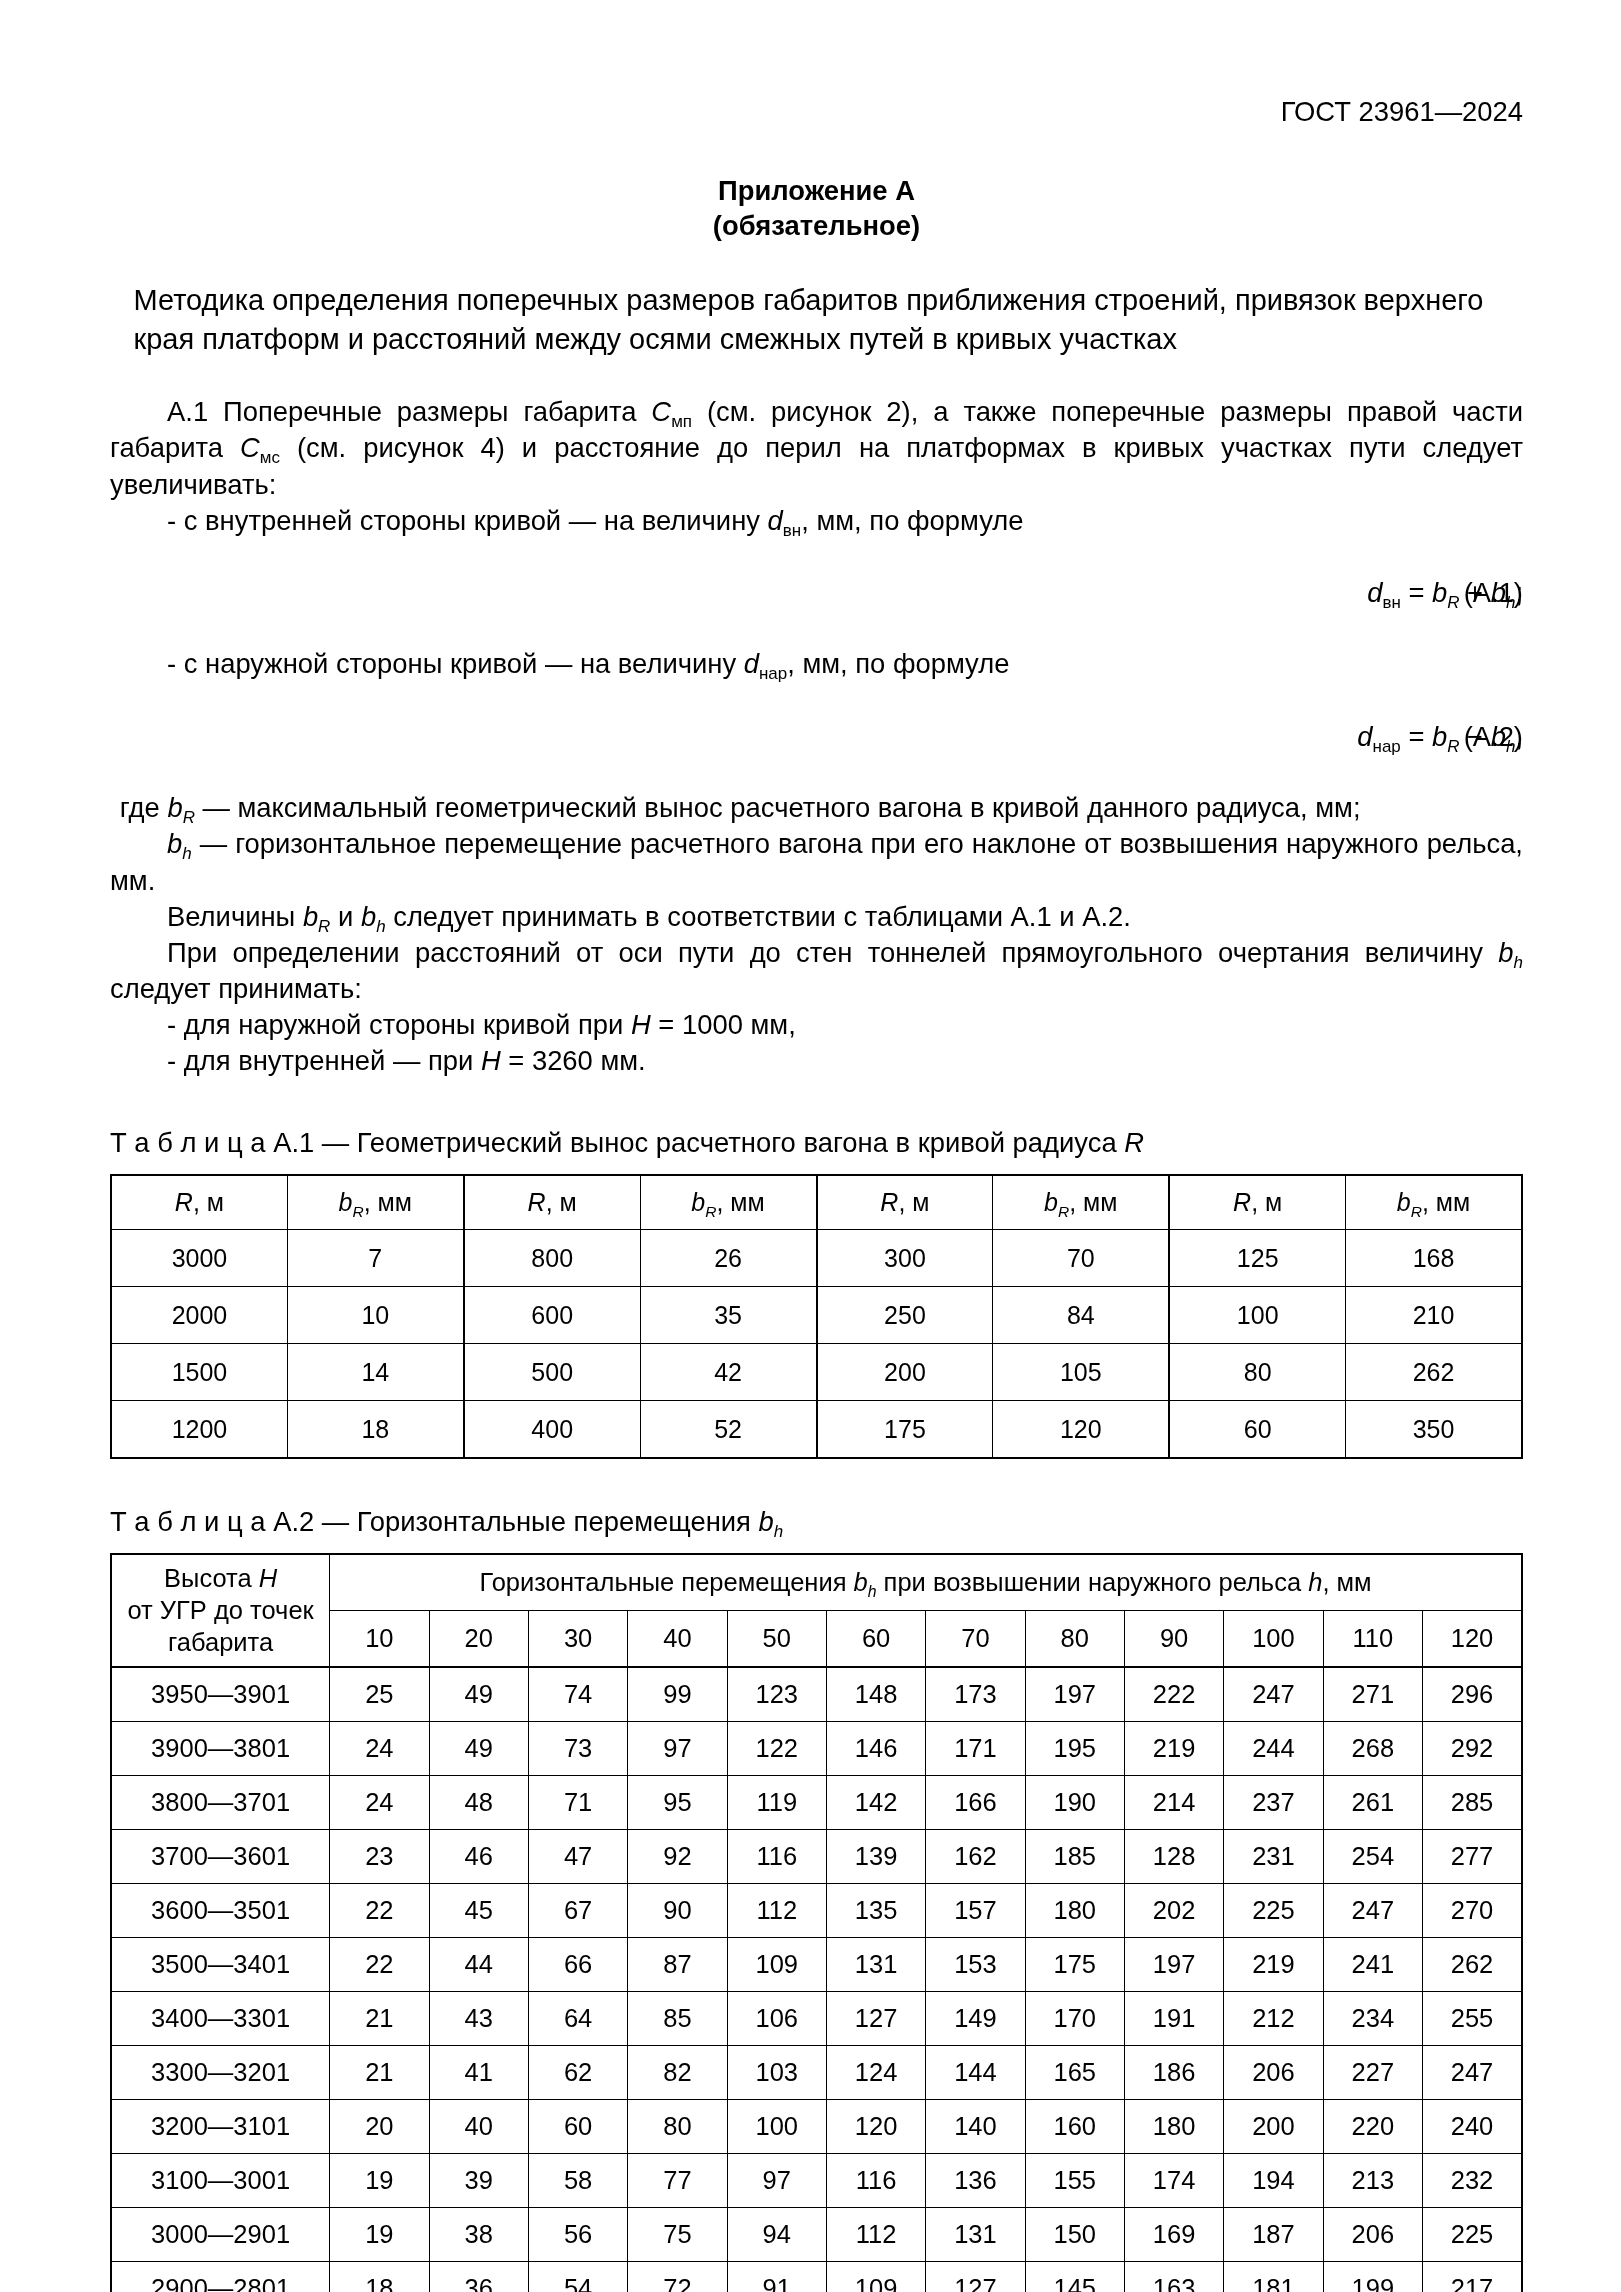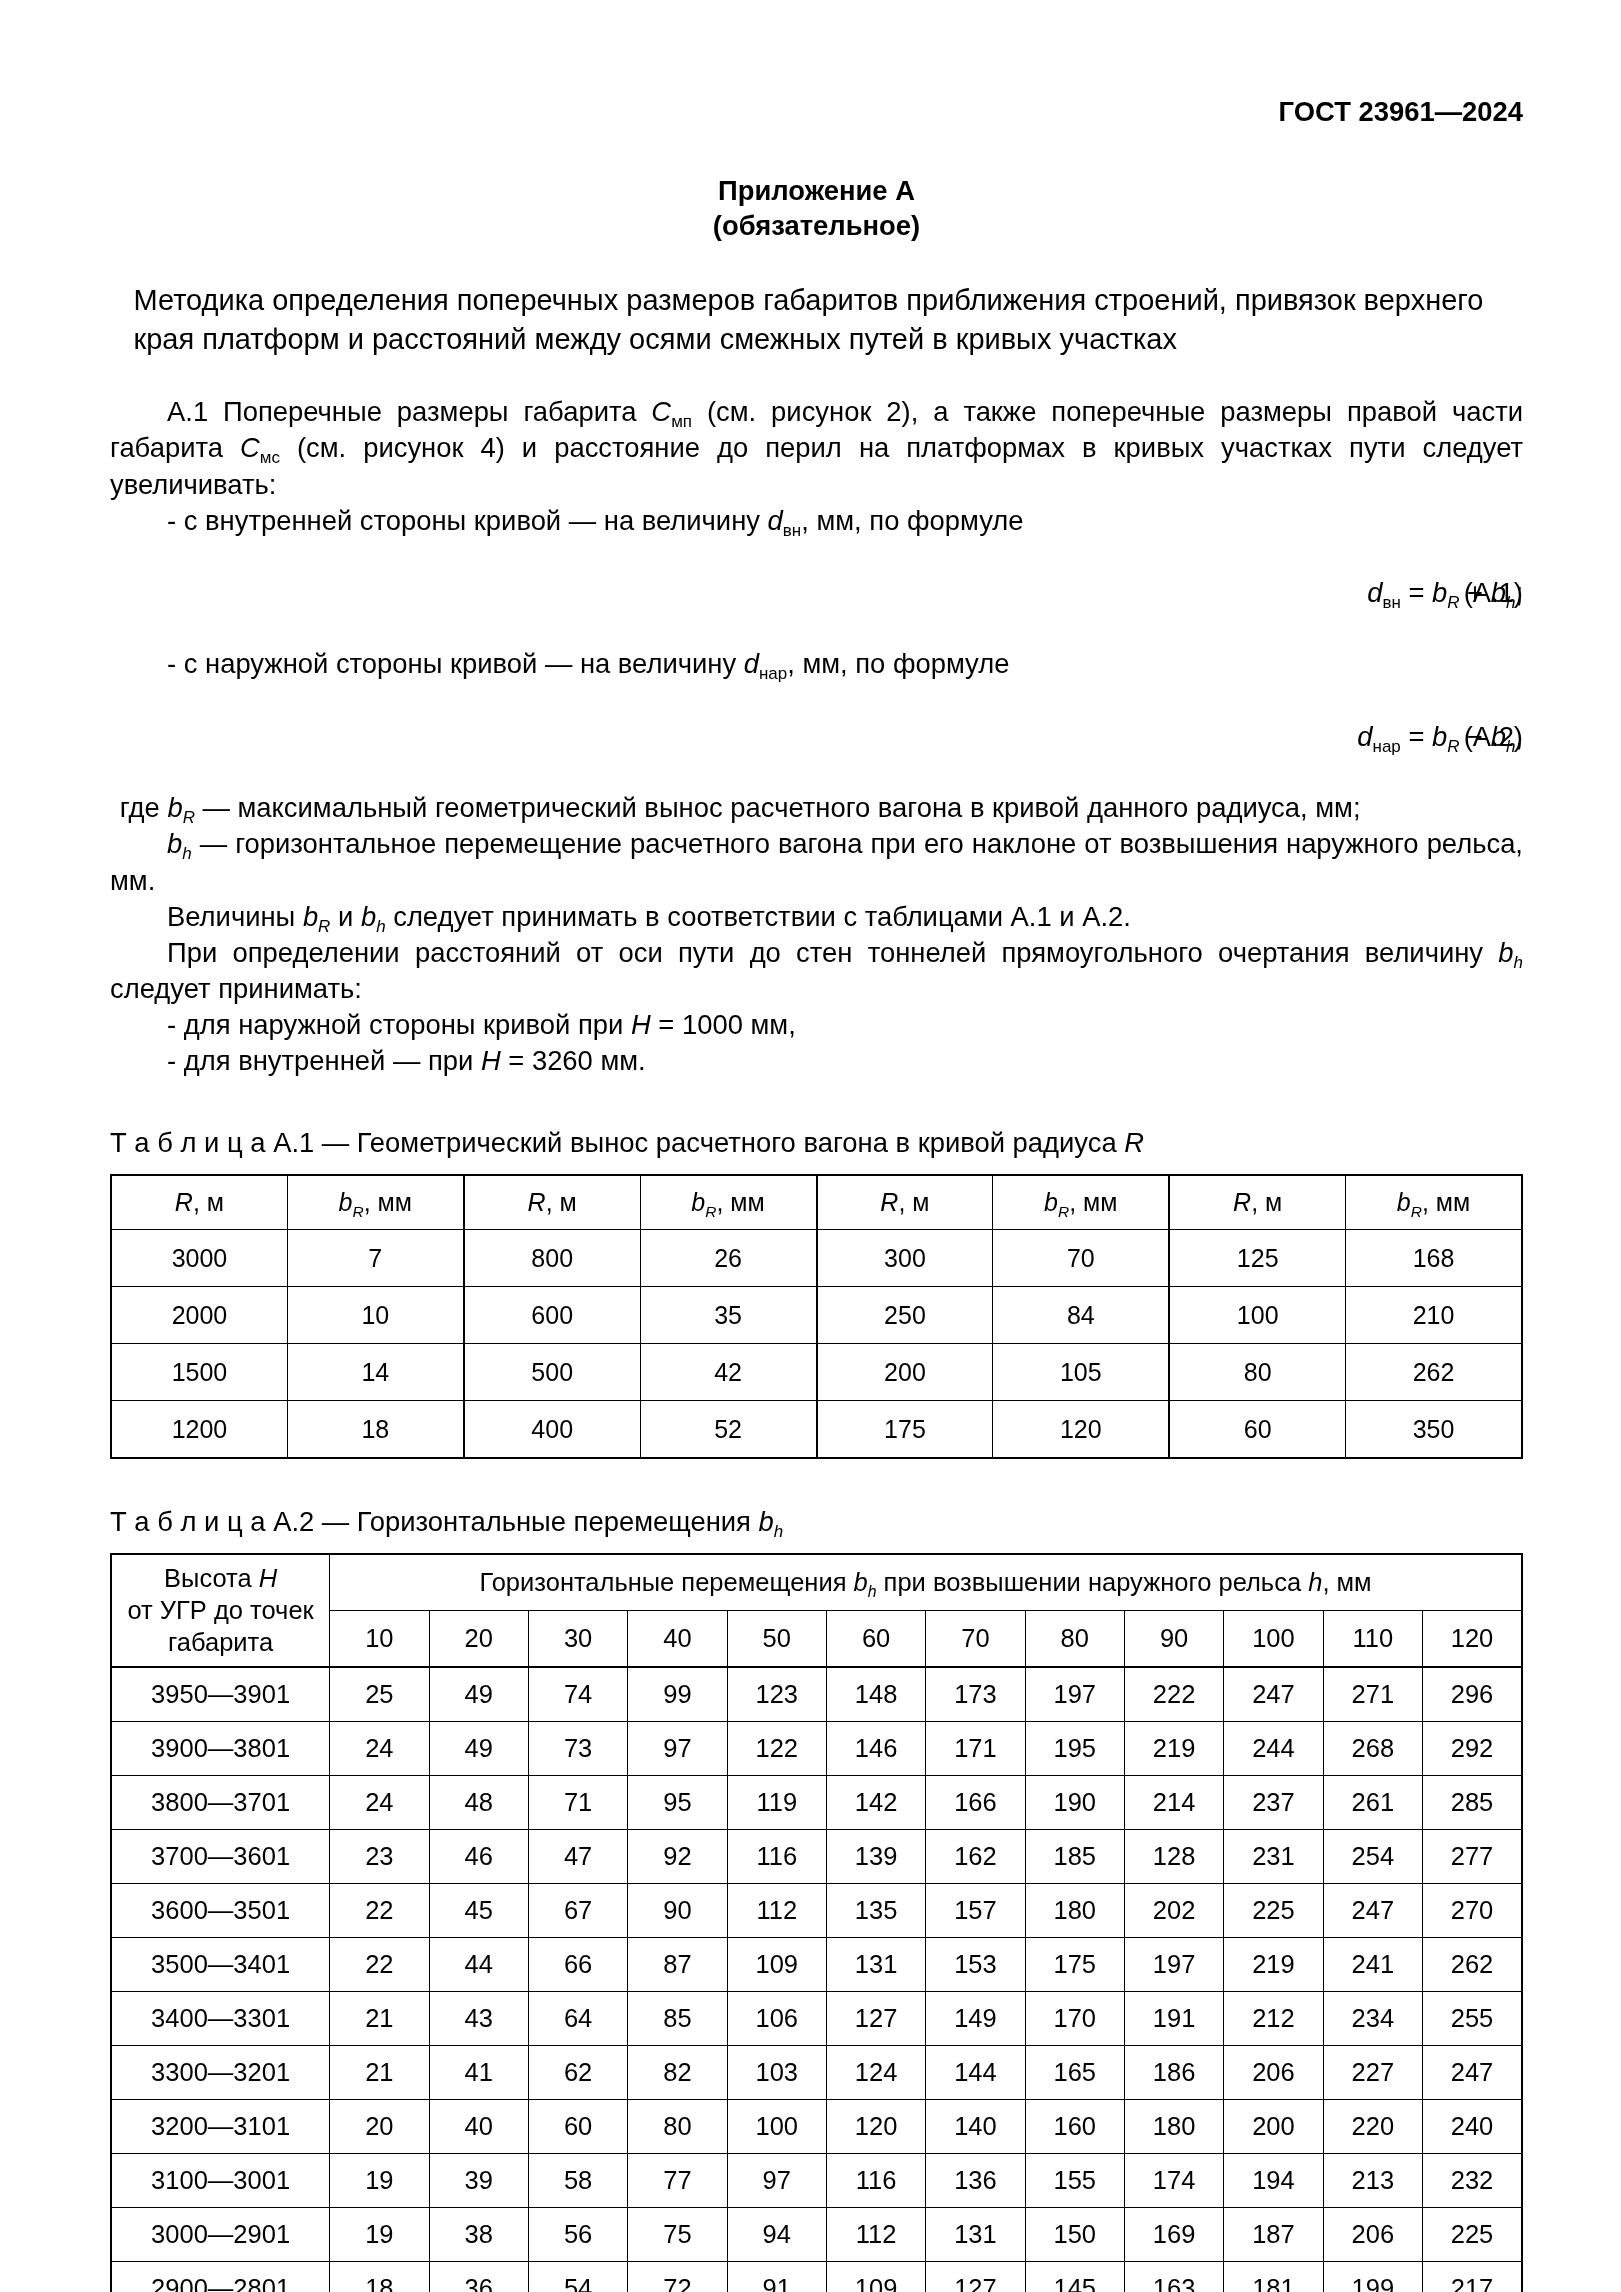--- a/index.html
+++ b/index.html
@@ -3,21 +3,21 @@
 <meta charset="utf-8">
 <style>
   * { margin:0; padding:0; box-sizing:border-box; }
   html, body { background:#ffffff; }
   .page {
     width:1621px; height:2293px; background:#ffffff; color:#000000;
     font-family:"Liberation Sans", sans-serif; font-size:27.4px;
     position:relative; padding:94px 98px 0 110px; overflow:hidden;
   }
   sub { font-size:0.62em; line-height:0; }
-  .doc-header { text-align:right; font-weight:bold; line-height:1.3; margin-bottom:43px; }
+  .doc-header { text-align:right; font-weight:normal; line-height:1.3; margin-bottom:43px; }
   .appendix-label { text-align:center; font-weight:bold; line-height:1.3; }
   .appendix-type  { text-align:center; font-weight:bold; line-height:1.3; margin-bottom:37px; }
   .doc-title {
     font-weight:normal; font-size:29px; line-height:1.35;
     margin-bottom:35px; padding:0 23.5px;
   }
   .para { line-height:1.32; text-align:justify; }
   .indent { text-indent:57px; }
   .where-first { text-indent:9.8px; }
   .where-cont  { text-indent:57px; }

